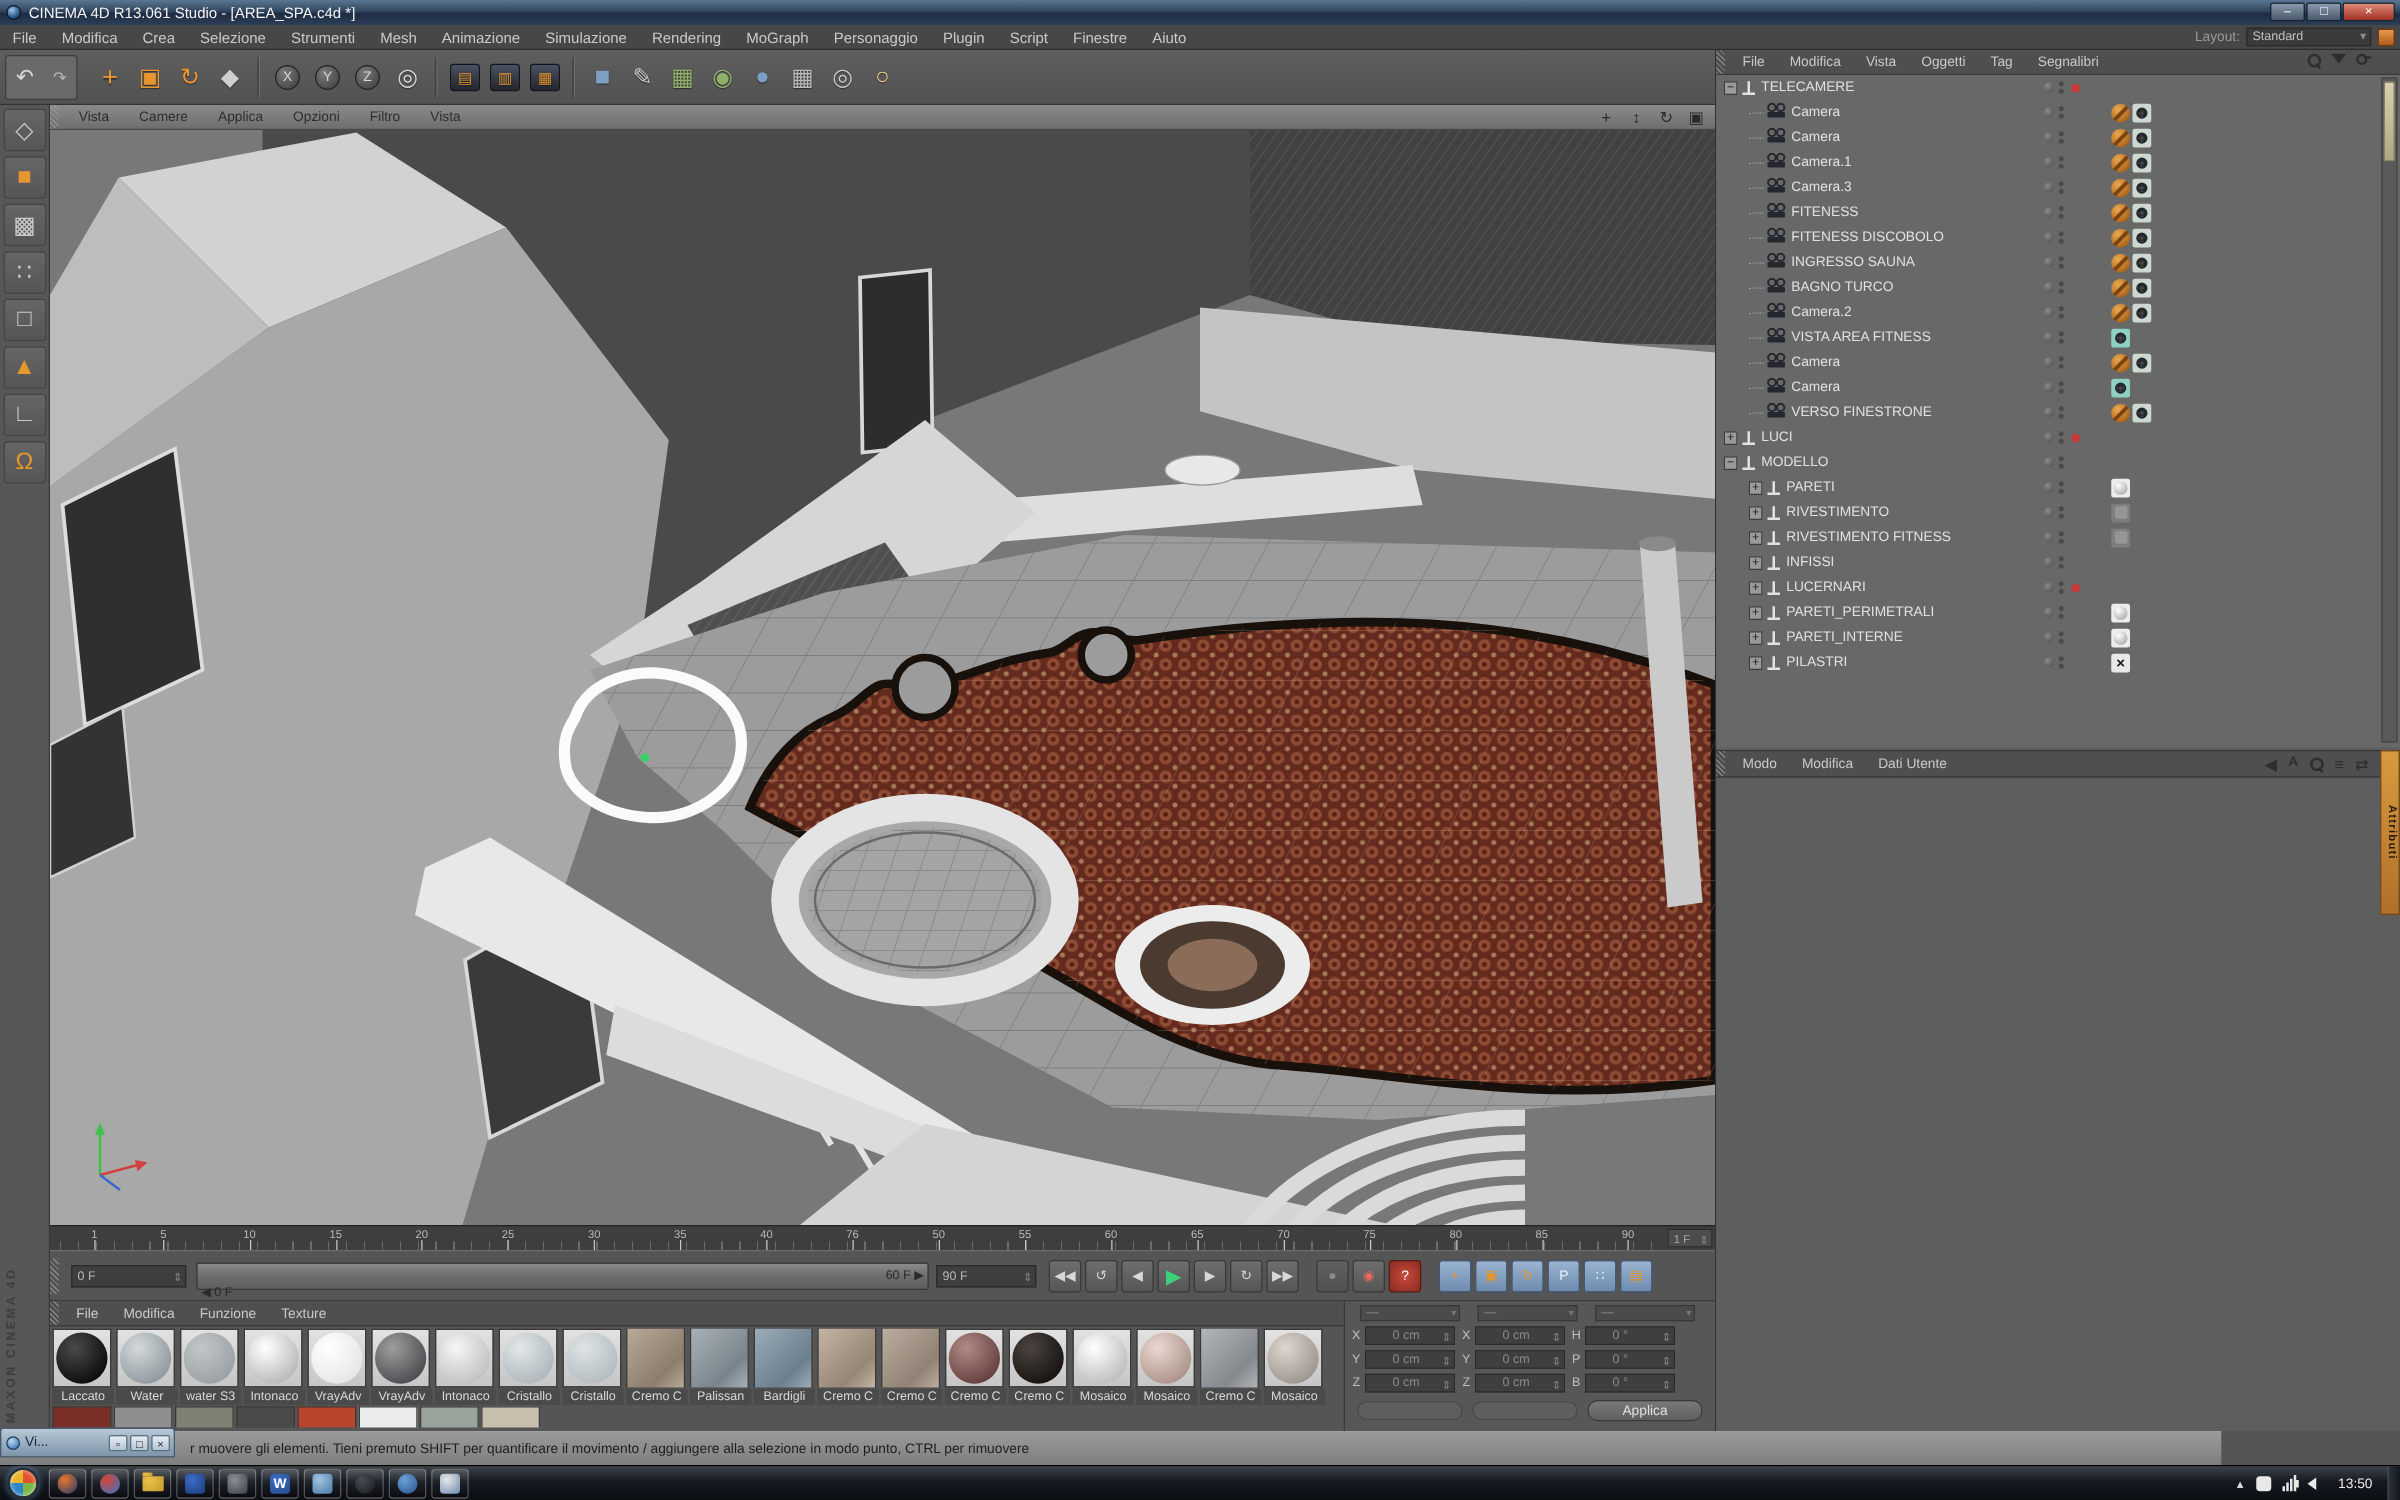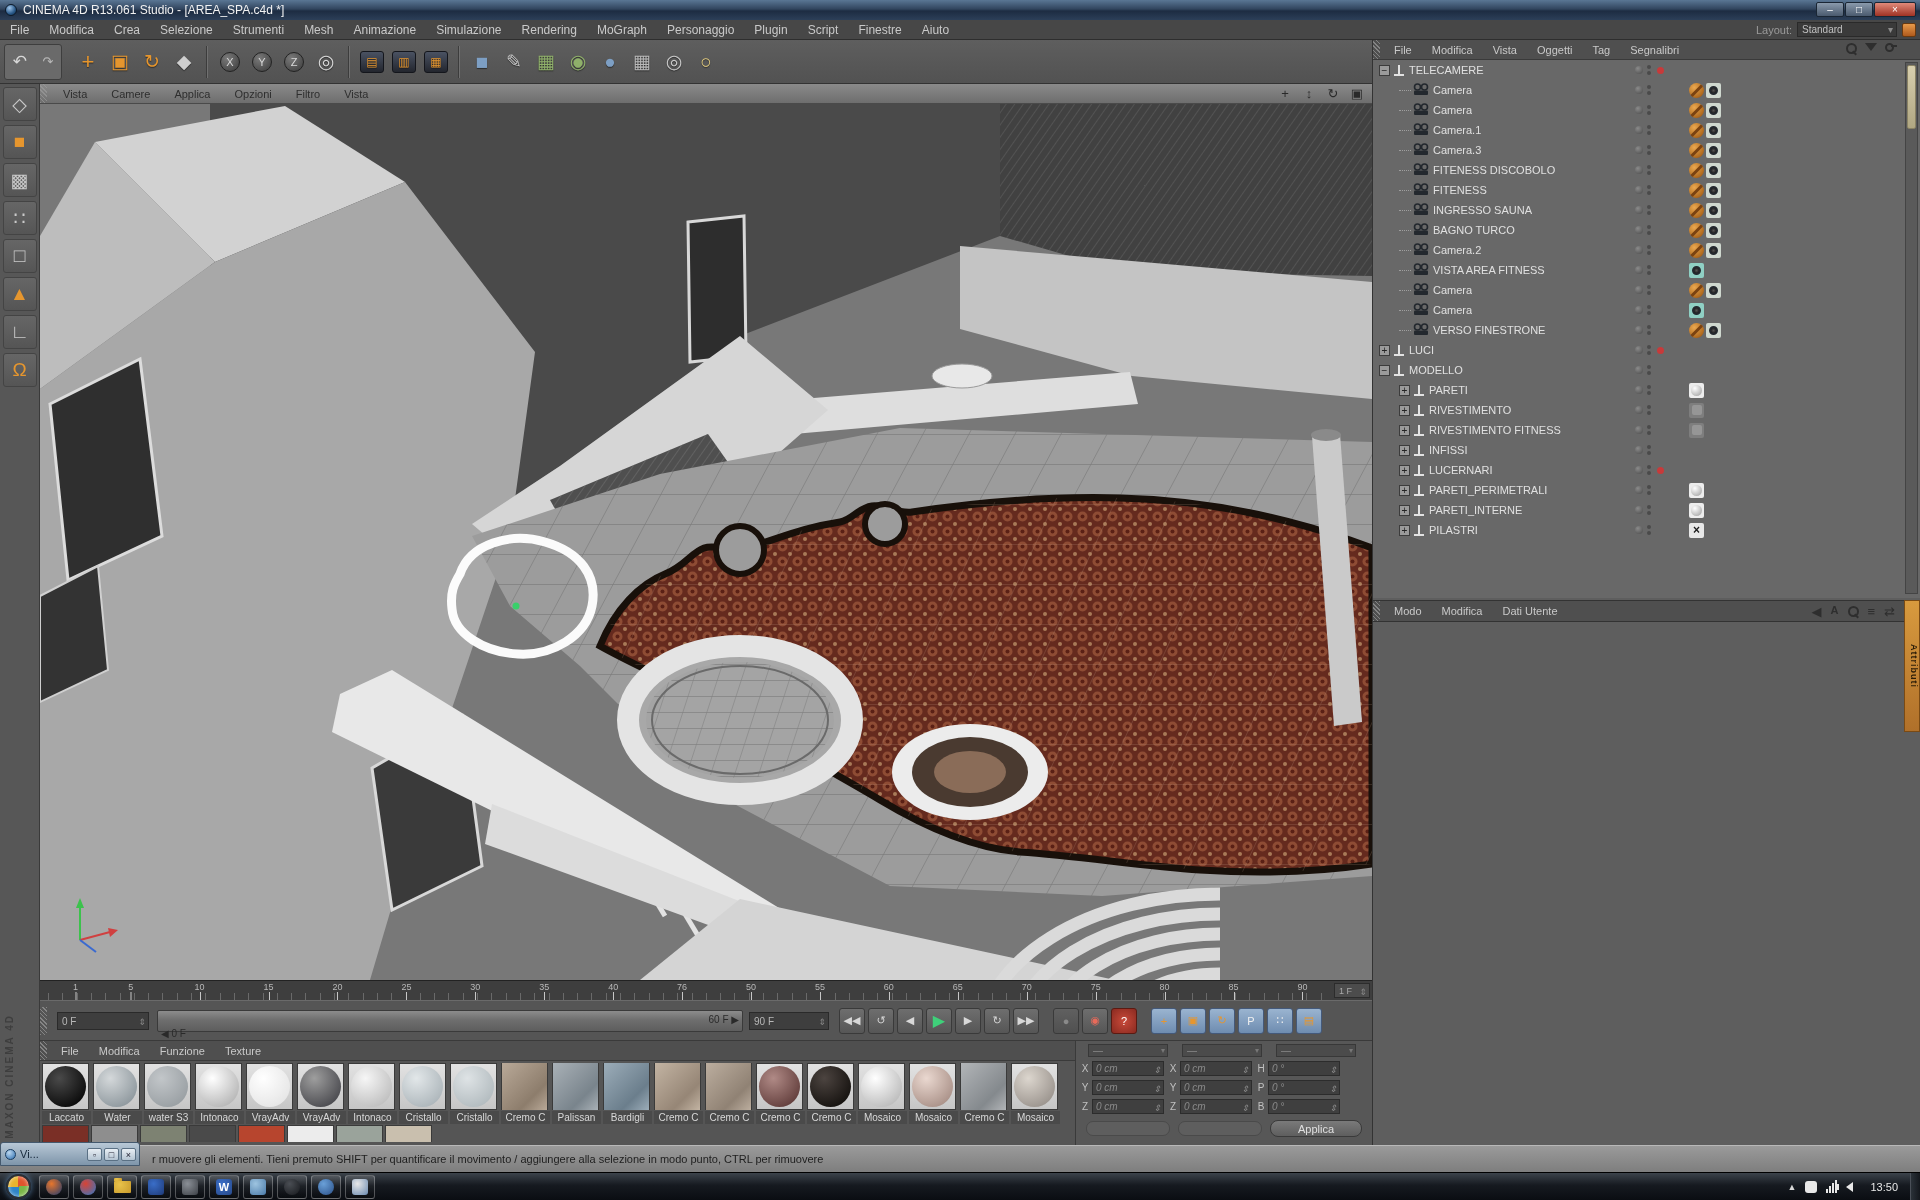--- a/index.html
+++ b/index.html
@@ -115,21 +115,21 @@
   #coords { position:absolute; left:1075px; top:1040px; width:297px; height:105px; background:#575757;
     border-top:1px solid #3a3a3a; border-left:1px solid #3a3a3a; font-size:10px; color:#9a9a9a; }
   #coord-heads { display:flex; padding:3px 0 2px 12px; gap:14px; }
   .chead { width:80px; height:13px; background:#4b4b4b; border:1px solid #383838; color:#8a8a8a;
     line-height:12px; padding:0 4px; position:relative; }
   .chead:after { content:"▾"; position:absolute; right:2px; top:0; font-size:8px; color:#777; }
   .cgroup { display:inline-block; vertical-align:top; margin-left:4px; }
   .crow { display:flex; align-items:center; height:19px; }
   .clab { width:10px; color:#c0c0c0; text-align:center; }
   .cfield { width:72px; height:15px; background:#3f3f3f; border:1px solid #2c2c2c; color:#8a8a8a;
-    line-height:14px; padding:0 3px; position:relative; margin-left:2px;font-style:italic; }
+    line-height:14px; padding:0 21px; position:relative; margin-left:2px; }
   #coord-bottom { display:flex; align-items:center; gap:8px; margin:4px 0 0 10px; }
   .cdrop { width:84px; height:15px; background:#5e5e5e; border:1px solid #4a4a4a; border-radius:7px; }
   #apply-btn { width:92px; height:17px; background:linear-gradient(#7a7a7a,#5e5e5e); border:1px solid #3a3a3a;
     border-radius:8px; color:#e0e0e0; font-size:11px; text-align:center; line-height:16px; }
 
   
   #rpanel { position:absolute; left:1372px; top:40px; width:548px; height:1105px; background:#5e5e5e;
     border-left:1px solid #333; }
   #om-menu { position:absolute; left:0; top:0; width:548px; height:20px; background:#4f4f4f;
     border-bottom:1px solid #3a3a3a; display:flex; align-items:center; font-size:11px; color:#c9c9c9; }
@@ -176,21 +176,21 @@
   
   .mi-mag { width:11px; height:11px; position:relative; }
   .mi-mag:before { content:""; position:absolute; left:0; top:0; width:7px; height:7px; border:2px solid #2e2e2e; border-radius:50%; }
   .mi-mag:after { content:""; position:absolute; right:0; bottom:0; width:5px; height:2px; background:#2e2e2e; transform:rotate(45deg); }
   .mi-funnel { width:0; height:0; border-left:6px solid transparent; border-right:6px solid transparent; border-top:8px solid #2e2e2e; }
   .mi-key { width:12px; height:5px; position:relative; }
   .mi-key:before { content:""; position:absolute; left:0; top:0; width:5px; height:5px; border:2px solid #2e2e2e; border-radius:50%; }
   .mi-key:after { content:""; position:absolute; right:0; top:2px; width:6px; height:2px; background:#2e2e2e; }
 
   
-  #statusbar { position:absolute; left:0; top:1145px; width:1920px; height:27px;
+  #statusbar { position:absolute; left:0; top:1145px; width:1777px; height:27px;
     background:linear-gradient(#9a9a9a,#7e7e7e); border-top:1px solid #b8b8b8; color:#1e1e1e;
     font-size:11px; line-height:26px; }
   #status-text { margin-left:152px; white-space:nowrap; }
   #miniwin { position:absolute; left:0; top:1142px; width:140px; height:24px; z-index:5;
     background:linear-gradient(#b8c8d6,#7e95aa); border:1px solid #44596e; border-radius:3px 3px 0 0;
     display:flex; align-items:center; font-size:11px; color:#15273a; }
   #miniwin .mic { width:11px; height:11px; border-radius:50%; margin:0 4px 0 4px;
     background:radial-gradient(circle at 35% 30%, #bcd8f0, #2c6eb0); border:1px solid #1a3c60; }
   #miniwin .mbtns { margin-left:auto; display:flex; gap:2px; padding-right:3px; }
   #miniwin .mb { width:15px; height:13px; background:linear-gradient(#e8eef4,#b4c4d2); border:1px solid #5a7084;
@@ -824,21 +824,21 @@
           </span>
         </span>
       </div>
       <div class="orow" style="padding-left: 26px;">
         <span class="dash"></span>
         <span class="ico-cam"><svg width="16" height="13" viewBox="0 0 16 13">
             <circle cx="4.5" cy="4" r="3" fill="none" stroke="#23282e" stroke-width="1.6"></circle>
             <circle cx="11.5" cy="4" r="3" fill="none" stroke="#23282e" stroke-width="1.6"></circle>
             <rect x="1" y="7.5" width="14" height="4.5" rx="1" fill="#23282e"></rect>
           </svg></span>
-        <span class="oname">FITENESS DISCOBOLO</span>
+        <span class="oname">FITENESS</span>
         <span class="ocols">
           <span class="dotb"></span>
           <span class="dotp">
             <i></i>
             <i></i>
           </span>
         </span>
         <span class="otags">
           <span class="tag tag-prot"></span>
           <span class="tag tag-target">
@@ -846,21 +846,21 @@
           </span>
         </span>
       </div>
       <div class="orow" style="padding-left: 26px;">
         <span class="dash"></span>
         <span class="ico-cam"><svg width="16" height="13" viewBox="0 0 16 13">
             <circle cx="4.5" cy="4" r="3" fill="none" stroke="#23282e" stroke-width="1.6"></circle>
             <circle cx="11.5" cy="4" r="3" fill="none" stroke="#23282e" stroke-width="1.6"></circle>
             <rect x="1" y="7.5" width="14" height="4.5" rx="1" fill="#23282e"></rect>
           </svg></span>
-        <span class="oname">FITENESS</span>
+        <span class="oname">FITENESS DISCOBOLO</span>
         <span class="ocols">
           <span class="dotb"></span>
           <span class="dotp">
             <i></i>
             <i></i>
           </span>
         </span>
         <span class="otags">
           <span class="tag tag-prot"></span>
           <span class="tag tag-target">

